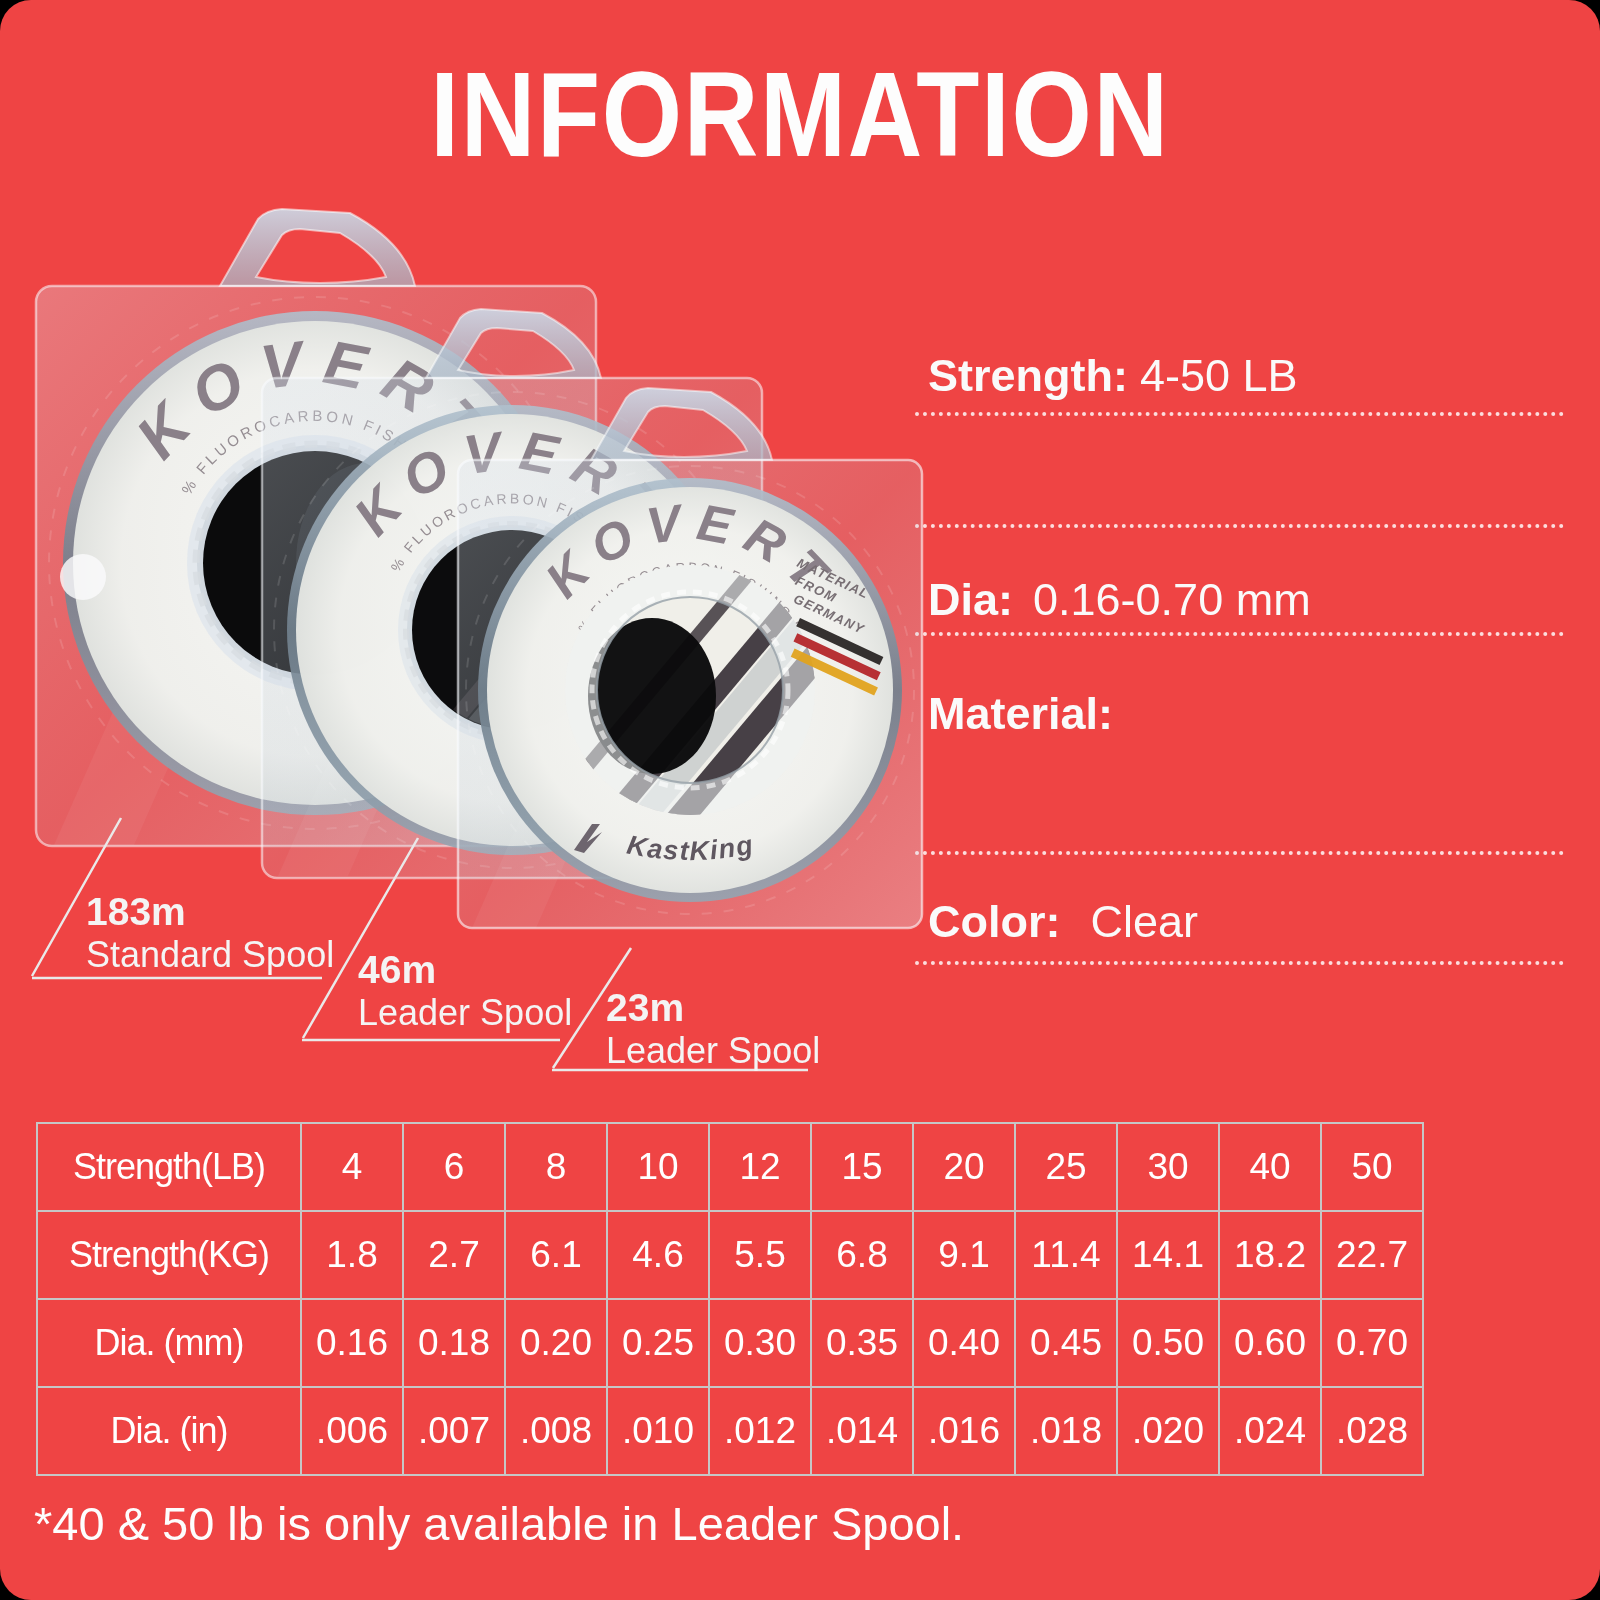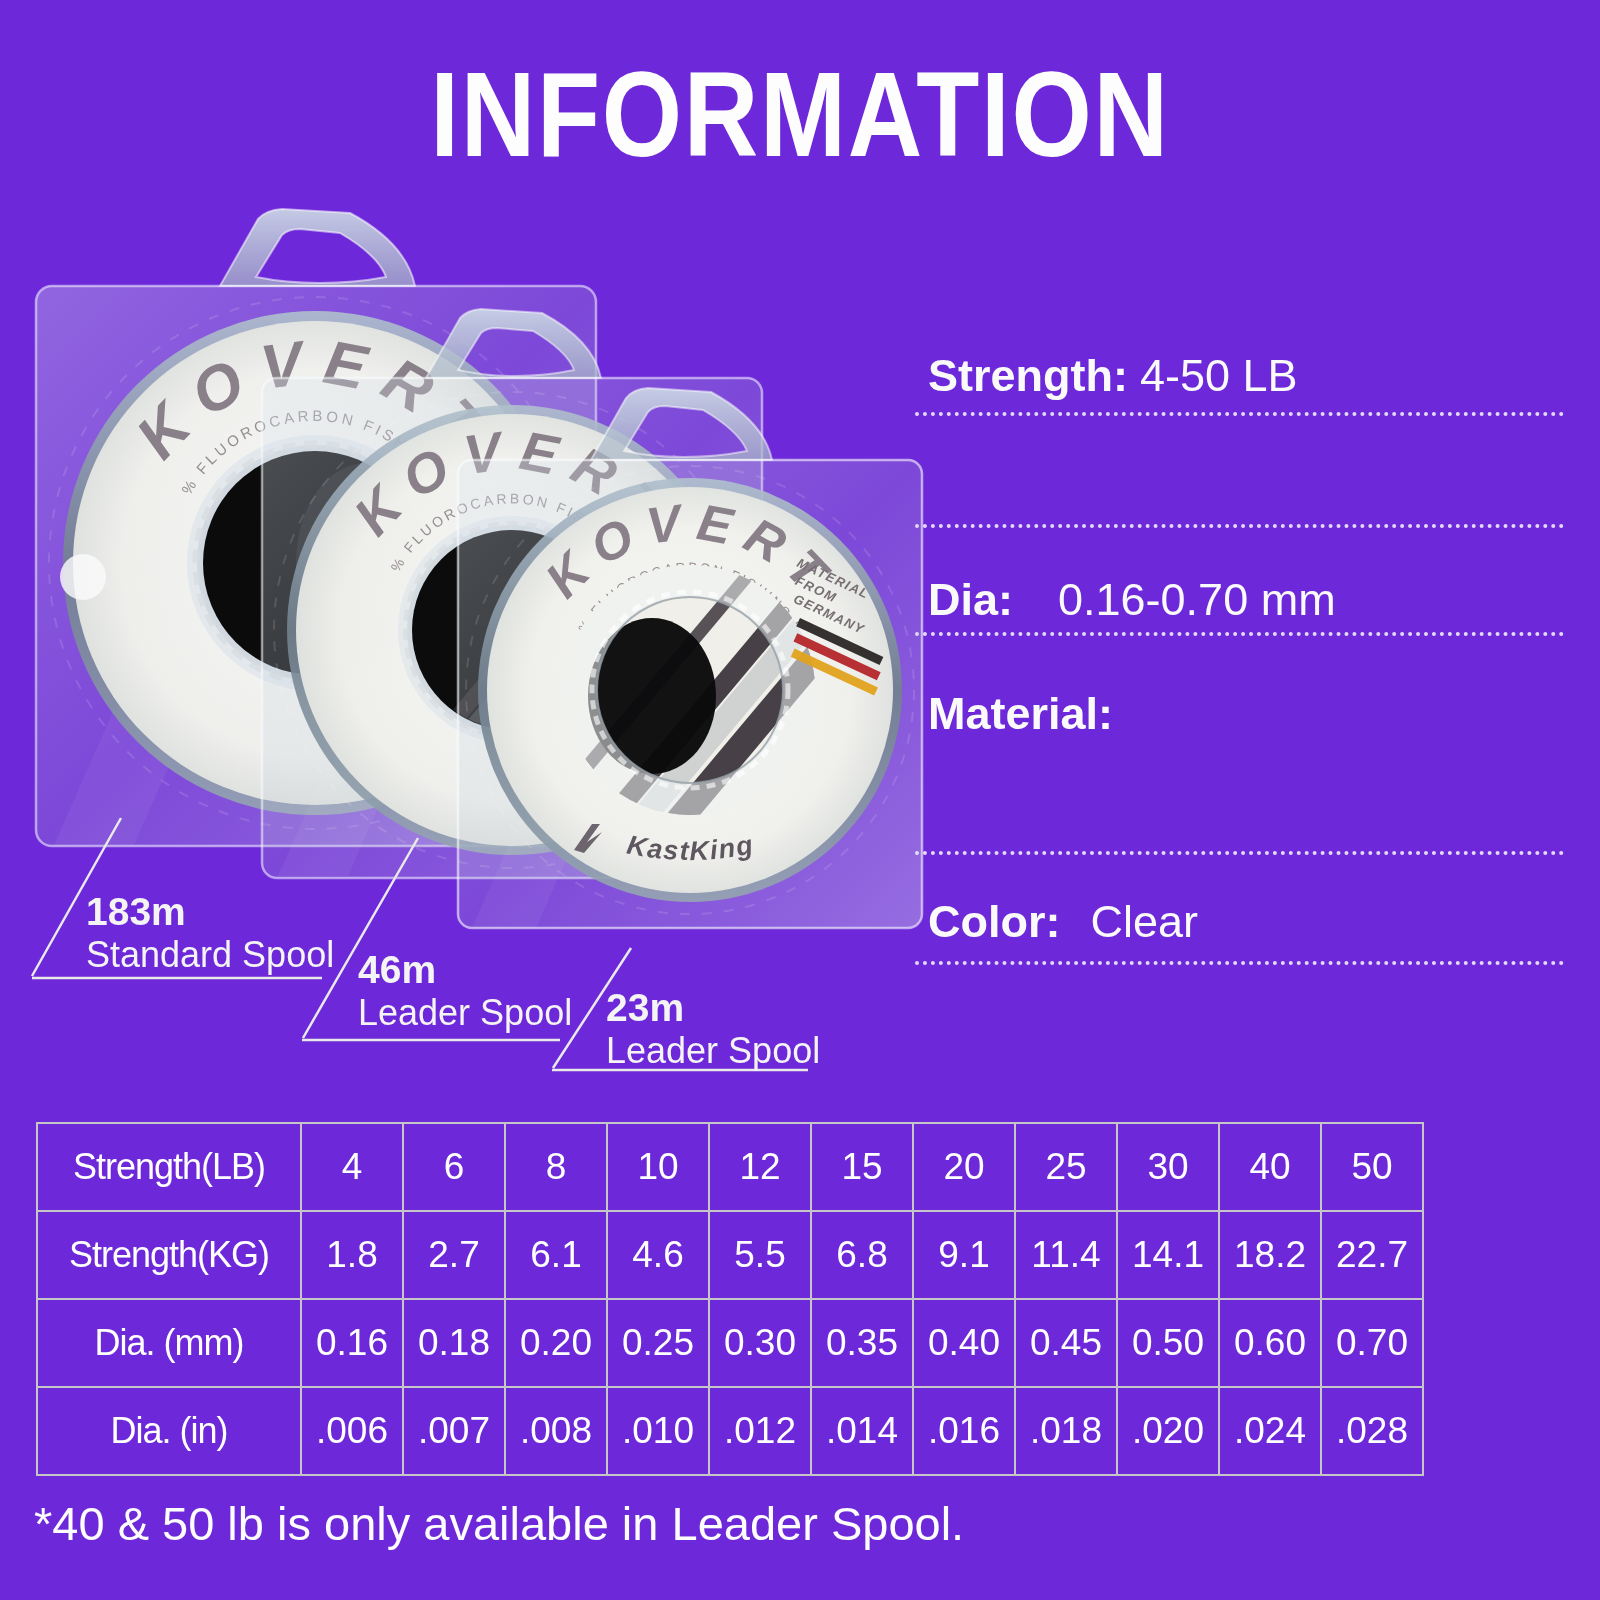--- a/index.html
+++ b/index.html
@@ -1,17 +1,17 @@
 <!DOCTYPE html>
 <html><head>
 <meta charset="utf-8">
 <style>
   html,body{margin:0;padding:0;background:#000;}
-  .canvas{position:relative;width:1600px;height:1600px;background:#6d28d9;overflow:hidden;
-          font-family:"Liberation Sans", sans-serif;color:#fff;}
+  .canvas{position:relative;width:1600px;height:1600px;background:#ef4444;overflow:hidden;
+          font-family:"Liberation Sans", sans-serif;color:#fff;border-radius:31px;}
 
   
   .title{position:absolute;top:54px;left:0;width:1600px;text-align:center;
          font-size:120px;font-weight:700;letter-spacing:2px;line-height:1;
          transform:scaleX(0.86);transform-origin:50% 50%;color:#fdfdfd;}
 
   
   .spec{position:absolute;left:928px;width:636px;display:flex;align-items:flex-start;
         font-size:45px;line-height:1.15;color:#fafafa;}
   .spec .spec-label{font-weight:700;margin-right:12px;white-space:nowrap;}
@@ -217,21 +217,21 @@
 
   <div class="spec" style="top:350px">
     <span class="spec-label">Strength:</span>
     <span class="spec-value">4-50 LB</span>
   </div>
   <div class="dotline" style="top:412px"></div>
 
   <div class="dotline" style="top:524px"></div>
 
   <div class="spec" style="top:574px">
-    <span class="spec-label" style="margin-right:45px">Dia:</span>
+    <span class="spec-label" style="margin-right:20px">Dia:</span>
     <span class="spec-value">0.16-0.70 mm</span>
   </div>
   <div class="dotline" style="top:632px"></div>
 
   <div class="spec" style="top:688px">
     <span class="spec-label">Material:</span>
   </div>
   <div class="dotline" style="top:851px"></div>
 
   <div class="spec" style="top:896px">

